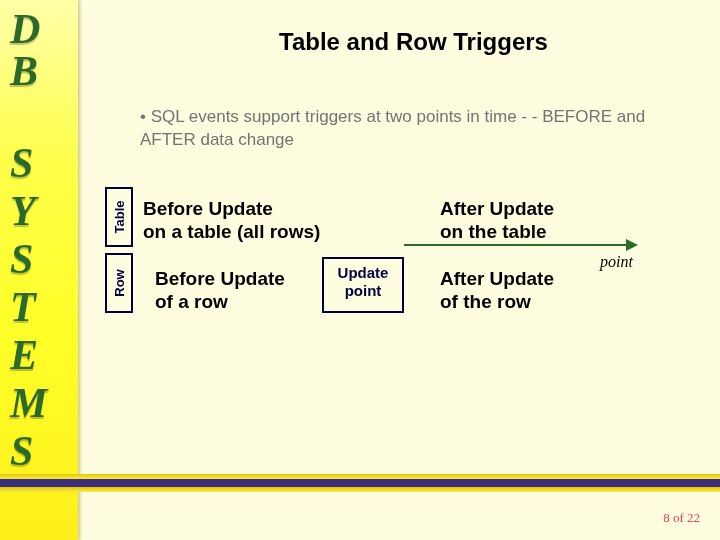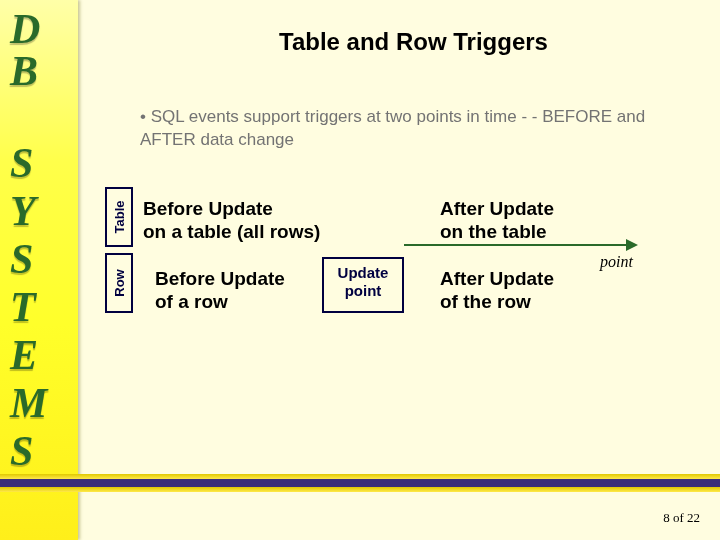--- a/index.html
+++ b/index.html
@@ -138,21 +138,21 @@
     top: 479px; left: 0;
     width: 720px; height: 8px;
     background: #3a2d78;
   }
   .ul2 { top: 487px; }
 
   .pager {
     position: absolute;
     bottom: 14px; right: 20px;
     font-size: 13px;
-    color: #000000;
+    color: #ef4444;
     font-family: "Times New Roman", Times, serif;
   }
 </style>
 </head>
 <body>
 
 <div class="left-band"></div>
 
 <div class="brand brand-d">D</div>
 <div class="brand brand-b">B</div>

